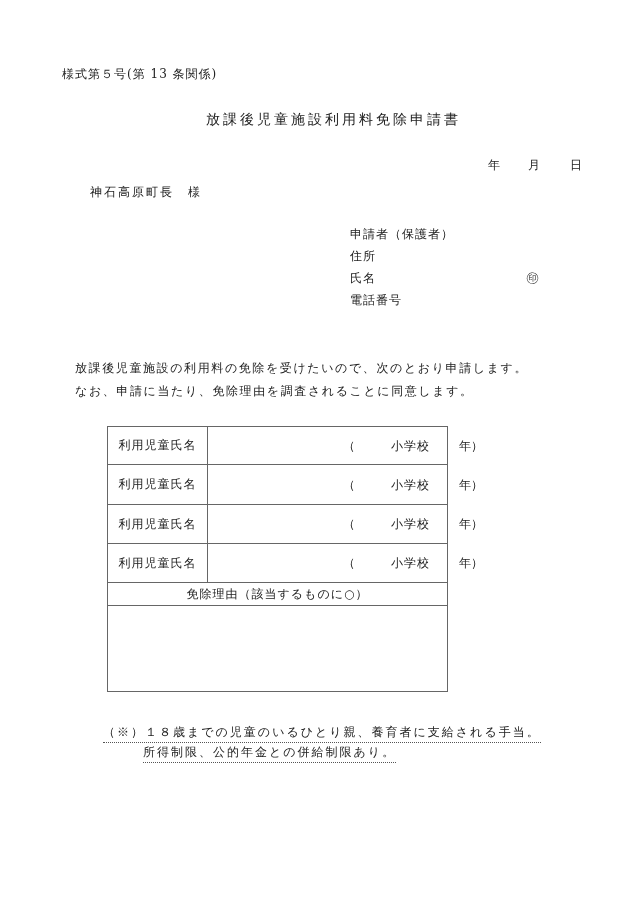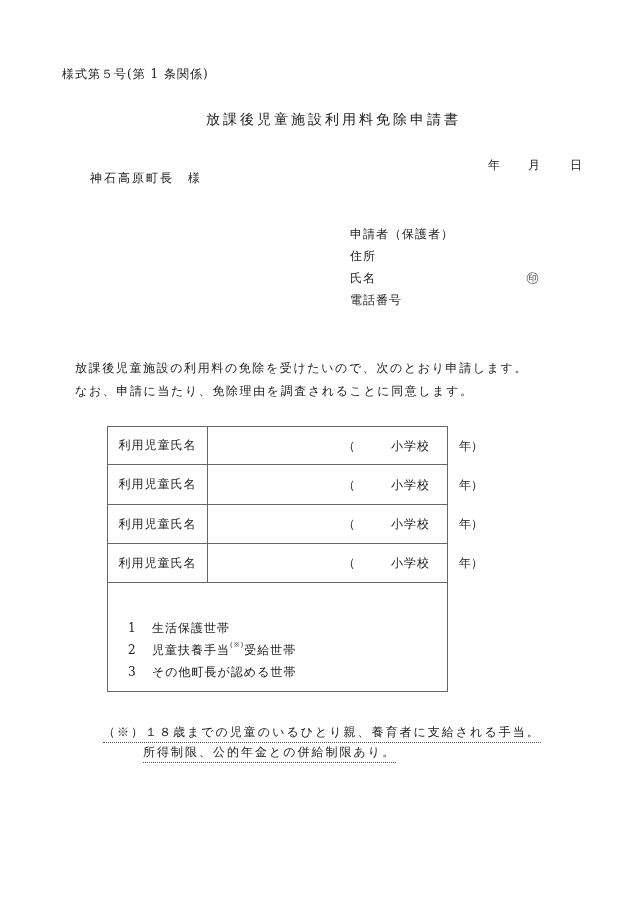--- a/index.html
+++ b/index.html
@@ -92,29 +92,29 @@
       letter-spacing: 2px;
       border-bottom: 1px dotted #555555;
       padding-bottom: 1px;
       white-space: nowrap;
       margin-top: 27px;
     }
   </style>
 </head>
 <body>
 
-<div class="abs t12" style="left:62px; top:66px;">様式第５号(第 1 条関係)</div>
+<div class="abs t12" style="left:62px; top:66px;">様式第５号(第 13 条関係)</div>
 
 <div class="abs title" style="left:206px; top:111px;">放課後児童施設利用料免除申請書</div>
 
 <div class="abs t12" style="left:488px; top:157px;">年</div>
 <div class="abs t12" style="left:528px; top:157px;">月</div>
 <div class="abs t12" style="left:570px; top:157px;">日</div>
 
-<div class="abs t12" style="left:90px; top:170px; letter-spacing:2px;text-align:right;">神石高原町長　様</div>
+<div class="abs t12" style="left:90px; top:184px; letter-spacing:2px;text-align:right;">神石高原町長　様</div>
 
 <div class="abs t12" style="left:350px; top:226px;">申請者（保護者）</div>
 <div class="abs t12" style="left:350px; top:248px;">住所</div>
 <div class="abs t12" style="left:350px; top:270px;">氏名</div>
 <div class="abs" style="left:526px; top:269px; font-size:13px;">㊞</div>
 <div class="abs t12" style="left:350px; top:292px;">電話番号</div>
 
 <div class="abs t12" style="left:75px; top:360px; letter-spacing:1.6px;">放課後児童施設の利用料の免除を受けたいので、次のとおり申請します。</div>
 <div class="abs t12" style="left:75px; top:383px; letter-spacing:1.6px;text-align:right;">なお、申請に当たり、免除理由を調査されることに同意します。</div>
 
@@ -145,28 +145,18 @@
   </div>
   <div class="row" style="top:117px; height:39px;">
     <div class="label">利用児童氏名</div>
     <div class="value">
       <span style="left:135px;">（</span>
       <span style="left:183px; letter-spacing:1px;">小学校</span>
       <span style="left:251px;">年）</span>
     </div>
   </div>
 
+  <div class="reason-header">免除理由（該当するものに○）</div>
 
-  <div class="reasons">
-    <div class="reason" style="top:14px;">
-      <span class="num">1</span><span>生活保護世帯</span>
-    </div>
-    <div class="reason" style="top:36px;">
-      <span class="num">2</span><span>児童扶養手当</span><span class="sup">(※)</span><span>受給世帯</span>
-    </div>
-    <div class="reason" style="top:58px;">
-      <span class="num">3</span><span>その他町長が認める世帯</span>
-    </div>
-  </div>
 </div>
 
 <div class="note" style="left:103px; top:697px;">（※）１８歳までの児童のいるひとり親、養育者に支給される手当。</div>
 <div class="note" style="left:143px; top:717px;">所得制限、公的年金との併給制限あり。</div>
 
 </body></html>

